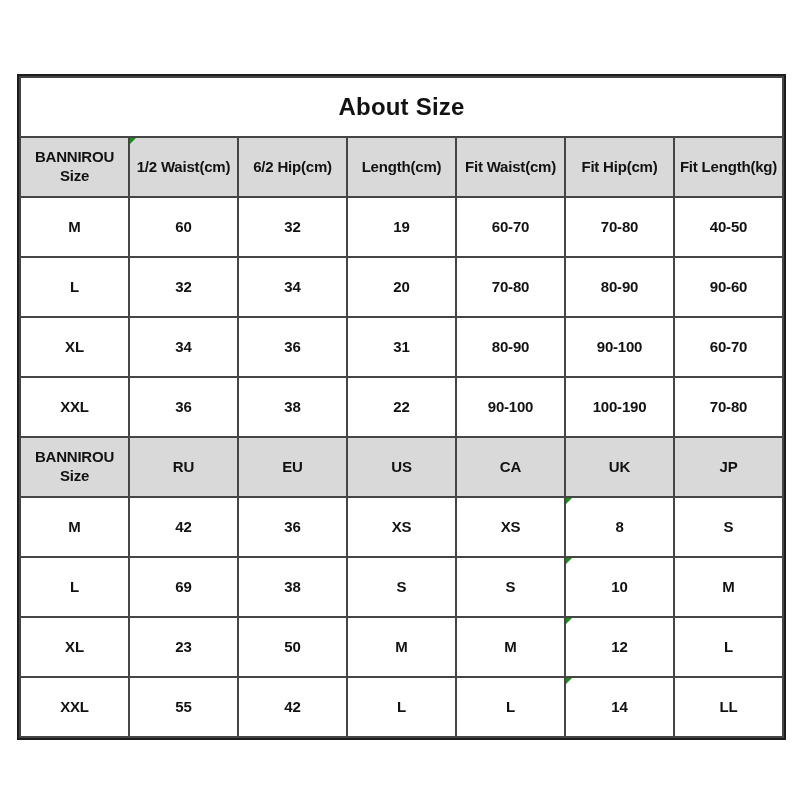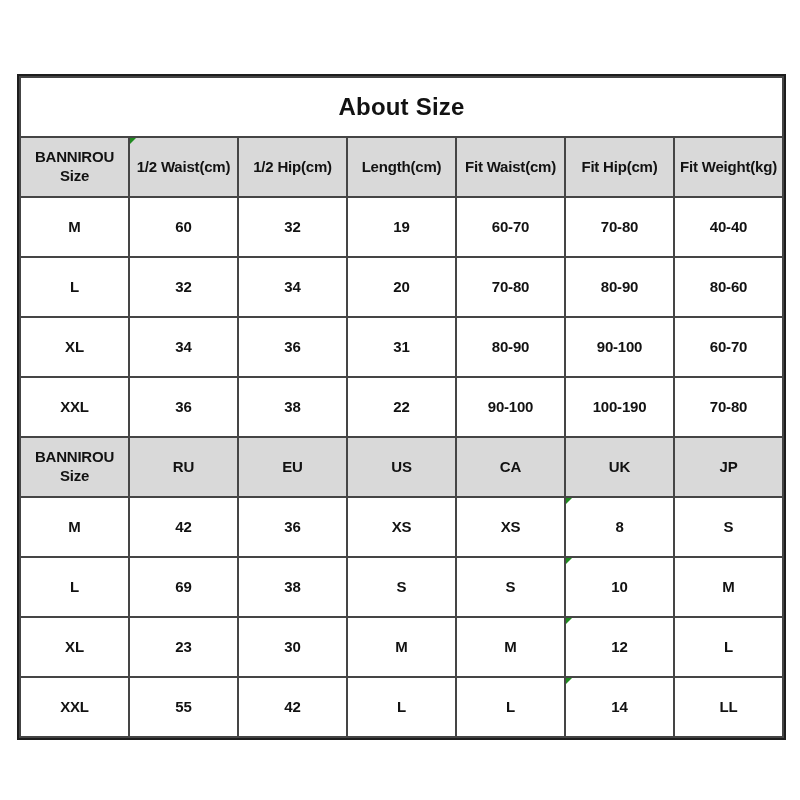--- a/index.html
+++ b/index.html
@@ -56,43 +56,43 @@
     <table class="size-table">
       <tbody>
         <tr class="title-row">
           <td class="title-cell" colspan="7">About Size</td>
         </tr>
       </tbody>
       <tbody id="section-measurements">
           <tr>
             <td class="cell header">BANNIROU Size</td>
             <td class="cell header">1/2 Waist(cm)<span class="flag"></span></td>
-            <td class="cell header">1/2 Hip(cm)</td>
+            <td class="cell header">6/2 Hip(cm)</td>
             <td class="cell header">Length(cm)</td>
             <td class="cell header">Fit Waist(cm)</td>
             <td class="cell header">Fit Hip(cm)</td>
-            <td class="cell header">Fit Weight(kg)</td>
+            <td class="cell header">Fit Length(kg)</td>
           </tr>
           <tr>
             <td class="cell">M</td>
             <td class="cell">60</td>
             <td class="cell">32</td>
             <td class="cell">19</td>
             <td class="cell">60-70</td>
             <td class="cell">70-80</td>
-            <td class="cell">40-40</td>
+            <td class="cell">40-50</td>
           </tr>
           <tr>
             <td class="cell">L</td>
             <td class="cell">32</td>
             <td class="cell">34</td>
             <td class="cell">20</td>
             <td class="cell">70-80</td>
             <td class="cell">80-90</td>
-            <td class="cell">80-60</td>
+            <td class="cell">90-60</td>
           </tr>
           <tr>
             <td class="cell">XL</td>
             <td class="cell">34</td>
             <td class="cell">36</td>
             <td class="cell">31</td>
             <td class="cell">80-90</td>
             <td class="cell">90-100</td>
             <td class="cell">60-70</td>
           </tr>
@@ -130,21 +130,21 @@
             <td class="cell">69</td>
             <td class="cell">38</td>
             <td class="cell">S</td>
             <td class="cell">S</td>
             <td class="cell">10<span class="flag"></span></td>
             <td class="cell">M</td>
           </tr>
           <tr>
             <td class="cell">XL</td>
             <td class="cell">23</td>
-            <td class="cell">30</td>
+            <td class="cell">50</td>
             <td class="cell">M</td>
             <td class="cell">M</td>
             <td class="cell">12<span class="flag"></span></td>
             <td class="cell">L</td>
           </tr>
           <tr>
             <td class="cell">XXL</td>
             <td class="cell">55</td>
             <td class="cell">42</td>
             <td class="cell">L</td>

